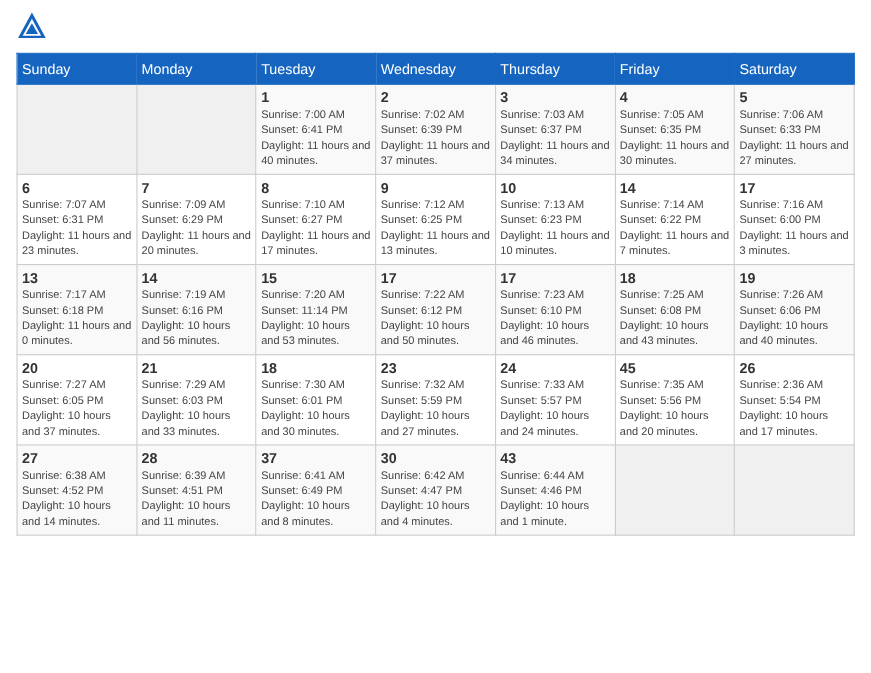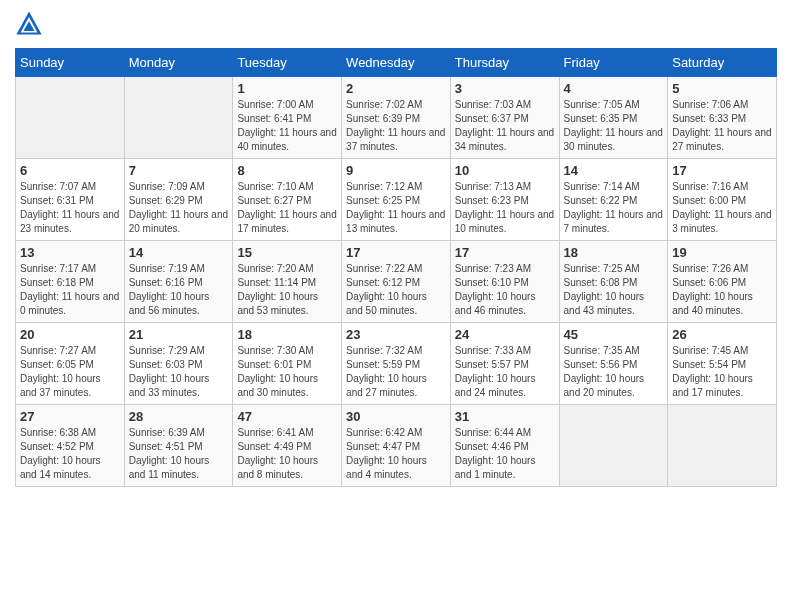--- a/index.html
+++ b/index.html
@@ -282,52 +282,52 @@
 Daylight: 10 hours and 24 minutes.</div>
           </td>
           <td>
             <span class="day-number">45</span>
             <div class="day-info">Sunrise: 7:35 AM
 Sunset: 5:56 PM
 Daylight: 10 hours and 20 minutes.</div>
           </td>
           <td>
             <span class="day-number">26</span>
-            <div class="day-info">Sunrise: 7:45 AM
+            <div class="day-info">Sunrise: 2:36 AM
 Sunset: 5:54 PM
 Daylight: 10 hours and 17 minutes.</div>
           </td>
         </tr>
         <tr>
           <td>
             <span class="day-number">27</span>
             <div class="day-info">Sunrise: 6:38 AM
 Sunset: 4:52 PM
 Daylight: 10 hours and 14 minutes.</div>
           </td>
           <td>
             <span class="day-number">28</span>
             <div class="day-info">Sunrise: 6:39 AM
 Sunset: 4:51 PM
 Daylight: 10 hours and 11 minutes.</div>
           </td>
           <td>
-            <span class="day-number">47</span>
+            <span class="day-number">37</span>
             <div class="day-info">Sunrise: 6:41 AM
-Sunset: 4:49 PM
+Sunset: 6:49 PM
 Daylight: 10 hours and 8 minutes.</div>
           </td>
           <td>
             <span class="day-number">30</span>
             <div class="day-info">Sunrise: 6:42 AM
 Sunset: 4:47 PM
 Daylight: 10 hours and 4 minutes.</div>
           </td>
           <td>
-            <span class="day-number">31</span>
+            <span class="day-number">43</span>
             <div class="day-info">Sunrise: 6:44 AM
 Sunset: 4:46 PM
 Daylight: 10 hours and 1 minute.</div>
           </td>
           <td class="empty-cell"></td>
           <td class="empty-cell"></td>
         </tr>
       </tbody>
   </table>
 </div>

